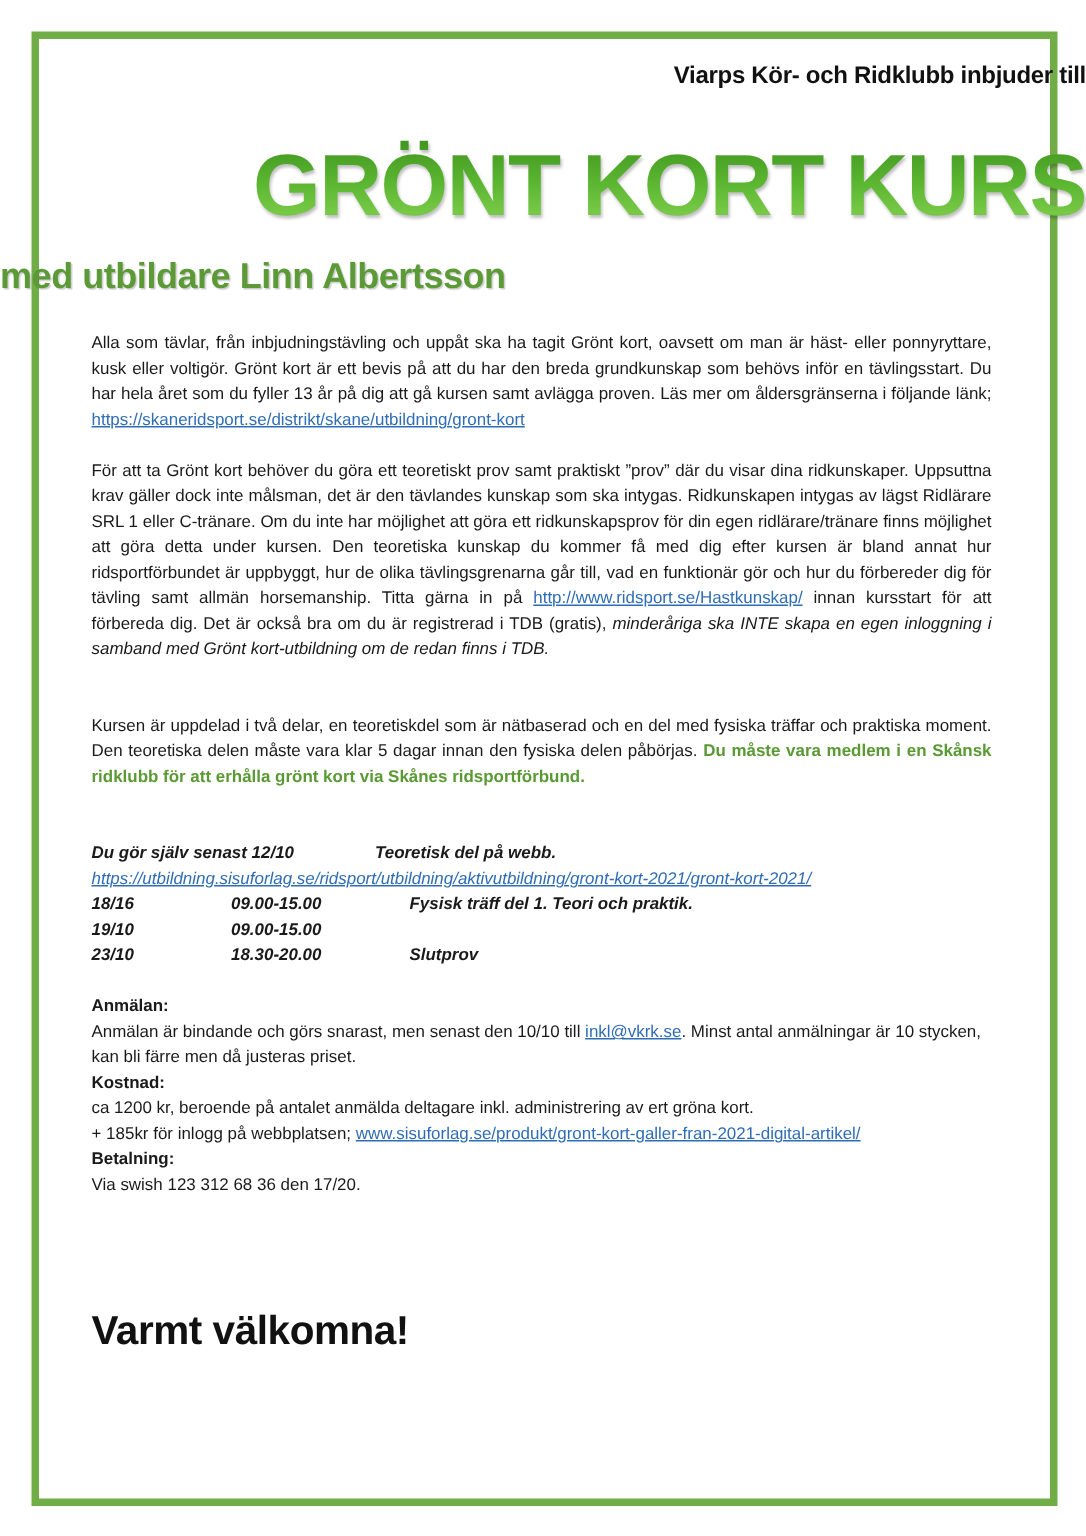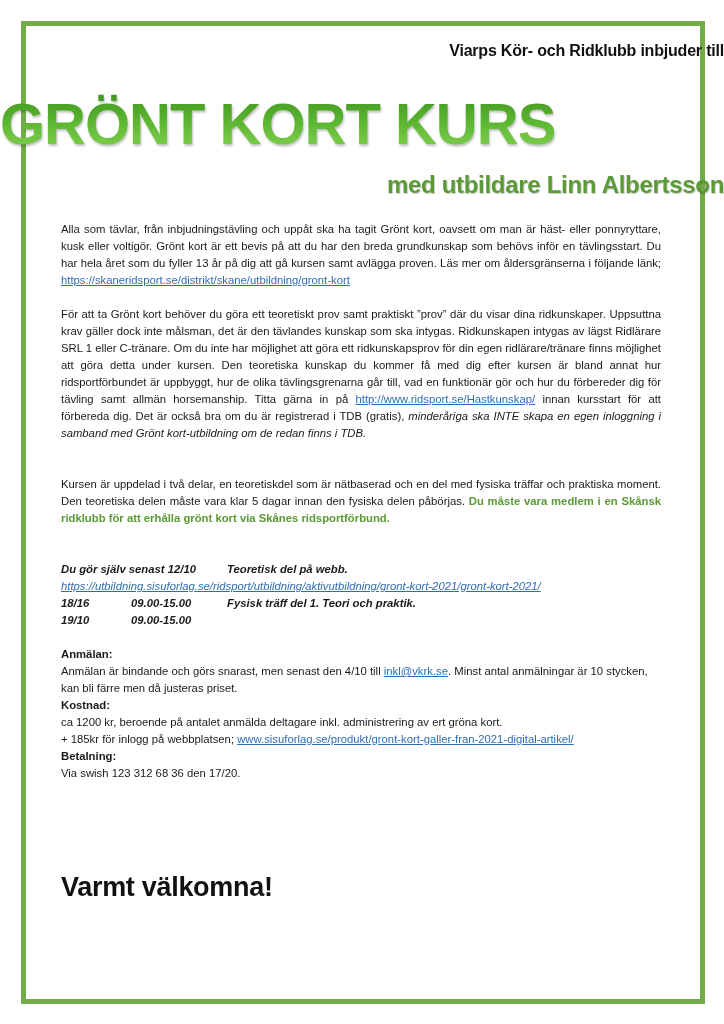--- a/index.html
+++ b/index.html
@@ -2,40 +2,40 @@
 <html><head>
 <meta charset="utf-8">
 <style>
   html, body { margin: 0; padding: 0; background: #ffffff; }
   body { width: 724px; height: 1024px; position: relative; overflow: hidden;
          font-family: "Liberation Sans", sans-serif; color: #111; }
   .frame { position: absolute; left: 21px; top: 21px; width: 674px; height: 973px;
            border: 5px solid #70ad47; }
   .club { position: absolute; left: 0; width: 724px; top: 42px; text-align: right;
           font-size: 16px; font-weight: bold; color: #111; letter-spacing: -0.2px; }
-  .title { position: absolute; left: 0; width: 724px; top: 88px; text-align: left;
+  .title { position: absolute; left: 0; width: 724px; top: 88px; text-align: right;
            font-size: 58px; font-weight: bold; letter-spacing: -1px; line-height: 72px;
            color: #4da52a;
            background: linear-gradient(#3c8f1e 0%, #59b42f 45%, #77c946 75%, #4e9f29 100%);
            -webkit-background-clip: text; background-clip: text; -webkit-text-fill-color: transparent;
            filter: drop-shadow(1px 2px 1px rgba(0,0,0,0.25)); }
-  .subtitle { position: absolute; left: 0; width: 724px; top: 171px; text-align: right;
+  .subtitle { position: absolute; left: 0; width: 724px; top: 171px; text-align: left;
               font-size: 24px; font-weight: bold; color: #5b9a36; letter-spacing: -0.3px;
               filter: drop-shadow(1px 1px 0.5px rgba(0,0,0,0.2)); }
   .body { position: absolute; left: 61px; width: 600px; top: 221px; font-size: 11.3px;
           line-height: 17px; color: #1a1a1a; }
   .body p { margin: 0; }
   .just { text-align: justify; }
   a { color: #2e6db5; text-decoration: underline; }
   .green { color: #5a9a34; font-weight: bold; }
   .it { font-style: italic; }
   .b { font-weight: bold; }
   .gap17 { height: 17px; }
   .gap34 { height: 34px; }
-  .sched-row { display: flex; font-style: italic; font-weight: bold; }
+  .sched-row { display: flex; font-style: italic; font-weight: bold; gap: 23px; }
   .c1 { width: 70px; }
   .c2 { width: 96px; }
   .c1w { width: 166px; }
   .welcome { position: absolute; left: 61px; top: 872px; font-size: 27px; font-weight: bold;
              color: #111; letter-spacing: -0.3px; }
 </style>
 </head>
 <body>
 
 <div class="frame"></div>
@@ -66,25 +66,30 @@
     <div class="it"><a href="#">https://utbildning.sisuforlag.se/ridsport/utbildning/aktivutbildning/gront-kort-2021/gront-kort-2021/</a></div>
     <div class="sched-row">
       <span class="c1">18/16</span>
       <span class="c2">09.00-15.00</span>
       <span>Fysisk träff del 1. Teori och praktik.</span>
     </div>
     <div class="sched-row">
       <span class="c1">19/10</span>
       <span class="c2">09.00-15.00</span>
     </div>
+    <div class="sched-row">
+      <span class="c1">23/10</span>
+      <span class="c2" style="padding-left:0">18.30-20.00</span>
+      <span>Slutprov</span>
+    </div>
   </div>
   <div class="gap17"></div>
   <p class="b">Anmälan:</p>
   <p>
-    <span>Anmälan är bindande och görs snarast, men senast den 4/10 till </span><a href="#">inkl@vkrk.se</a><span>. Minst antal anmälningar är 10 stycken, kan bli färre men då justeras priset.</span>
+    <span>Anmälan är bindande och görs snarast, men senast den 10/10 till </span><a href="#">inkl@vkrk.se</a><span>. Minst antal anmälningar är 10 stycken, kan bli färre men då justeras priset.</span>
   </p>
   <p class="b">Kostnad:</p>
   <p>ca 1200 kr, beroende på antalet anmälda deltagare inkl. administrering av ert gröna kort.</p>
   <p>
     <span>+ 185kr för inlogg på webbplatsen; </span><a href="#">www.sisuforlag.se/produkt/gront-kort-galler-fran-2021-digital-artikel/</a>
   </p>
   <p class="b">Betalning:</p>
   <p>Via swish 123 312 68 36 den 17/20.</p>
 </div>
 

